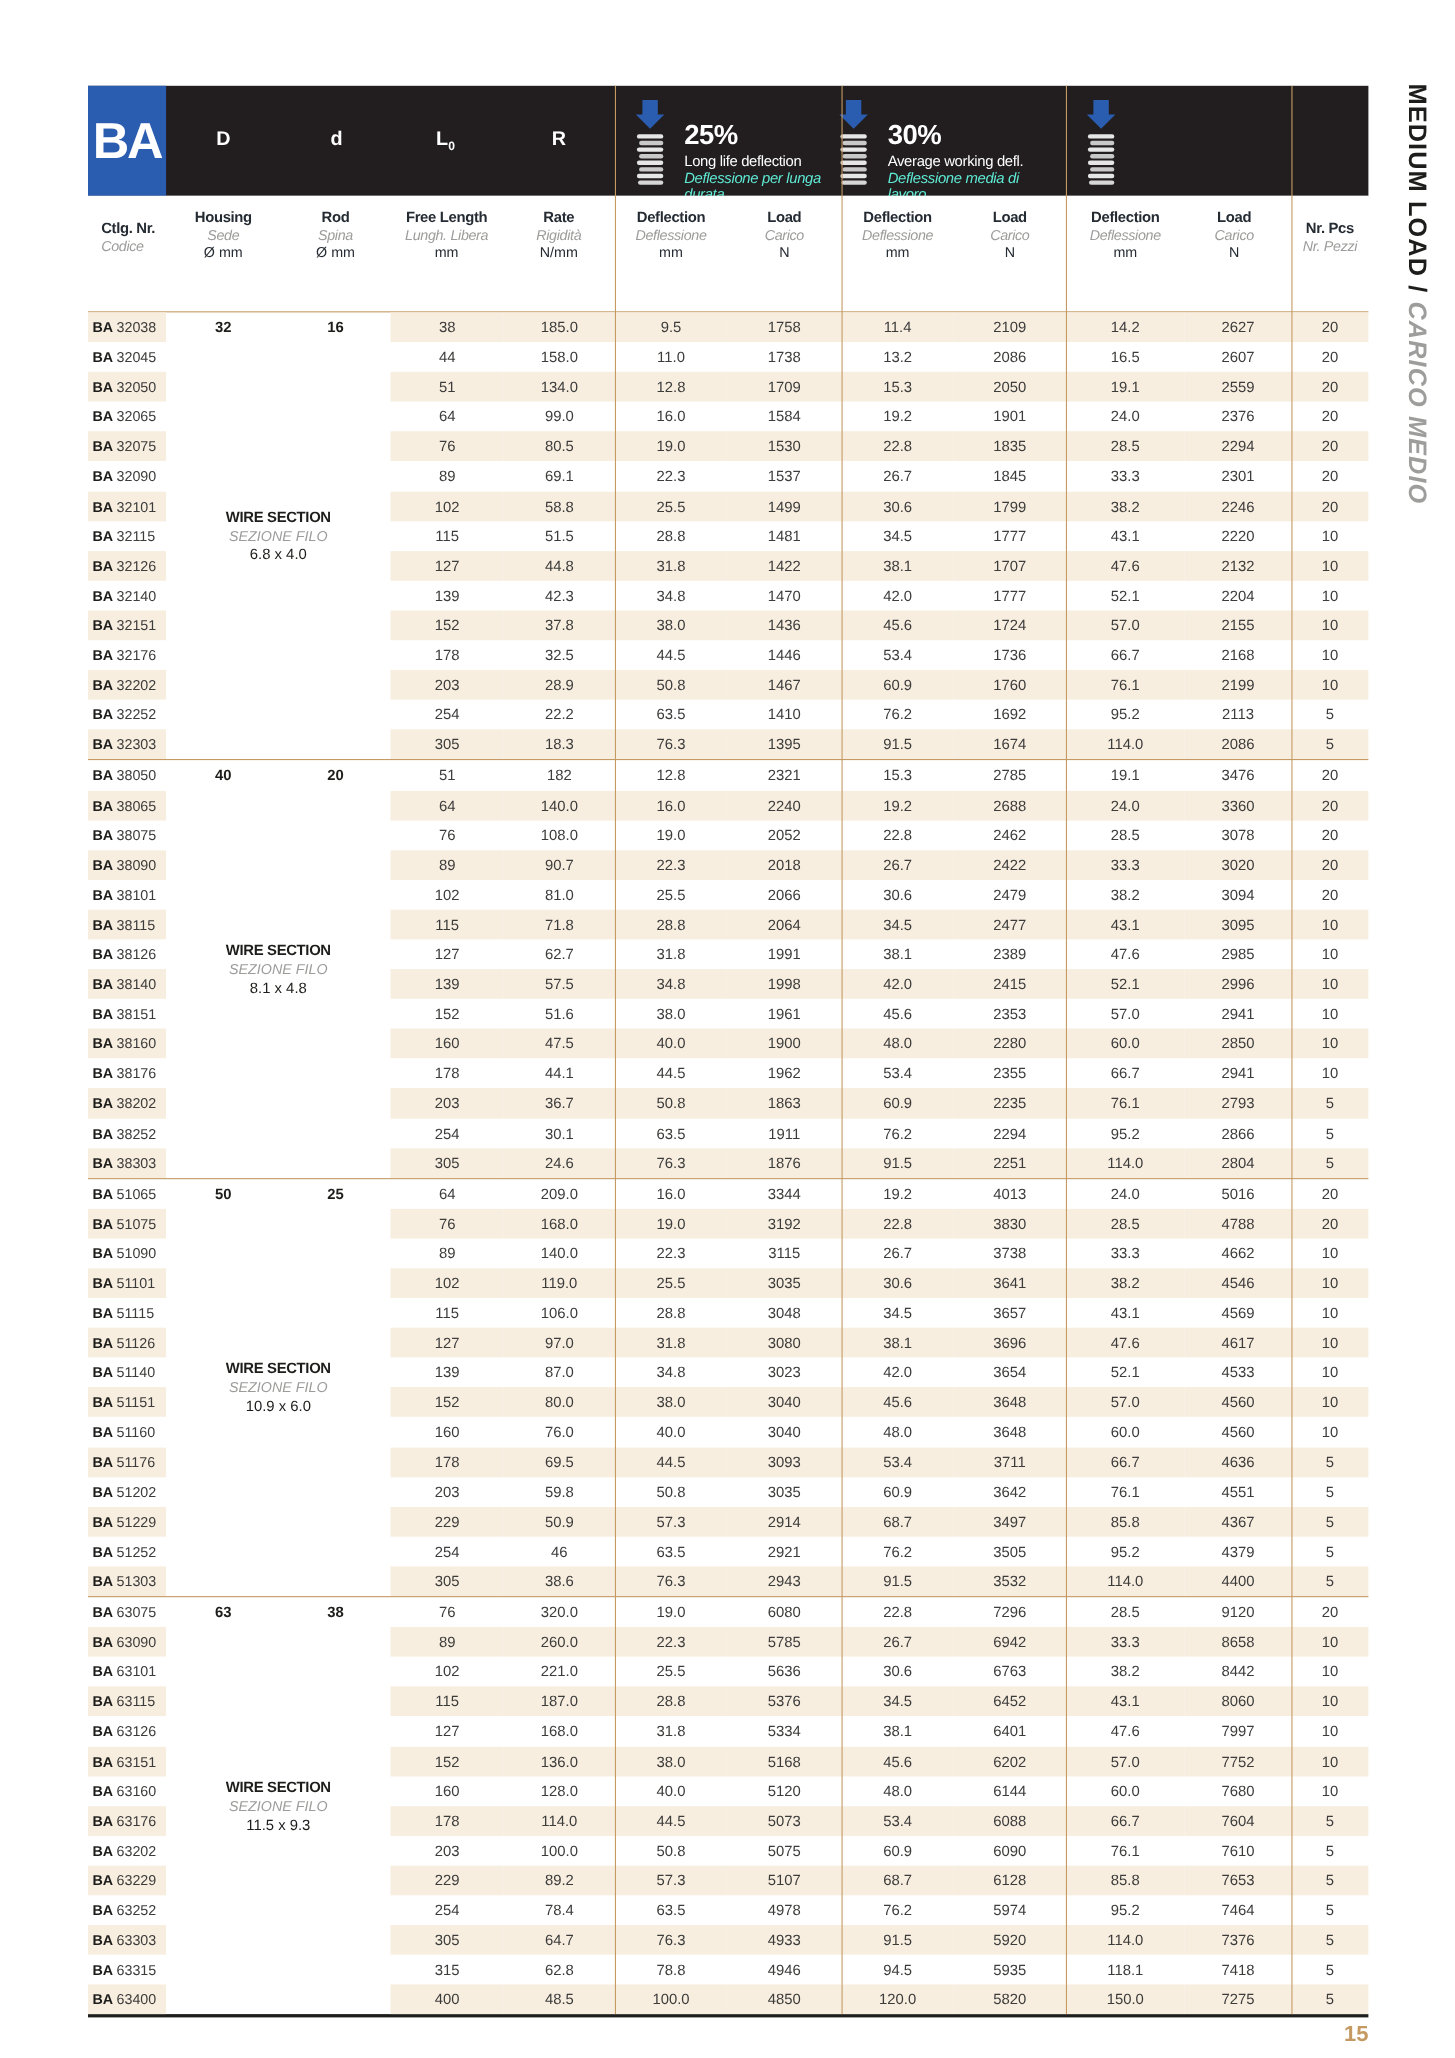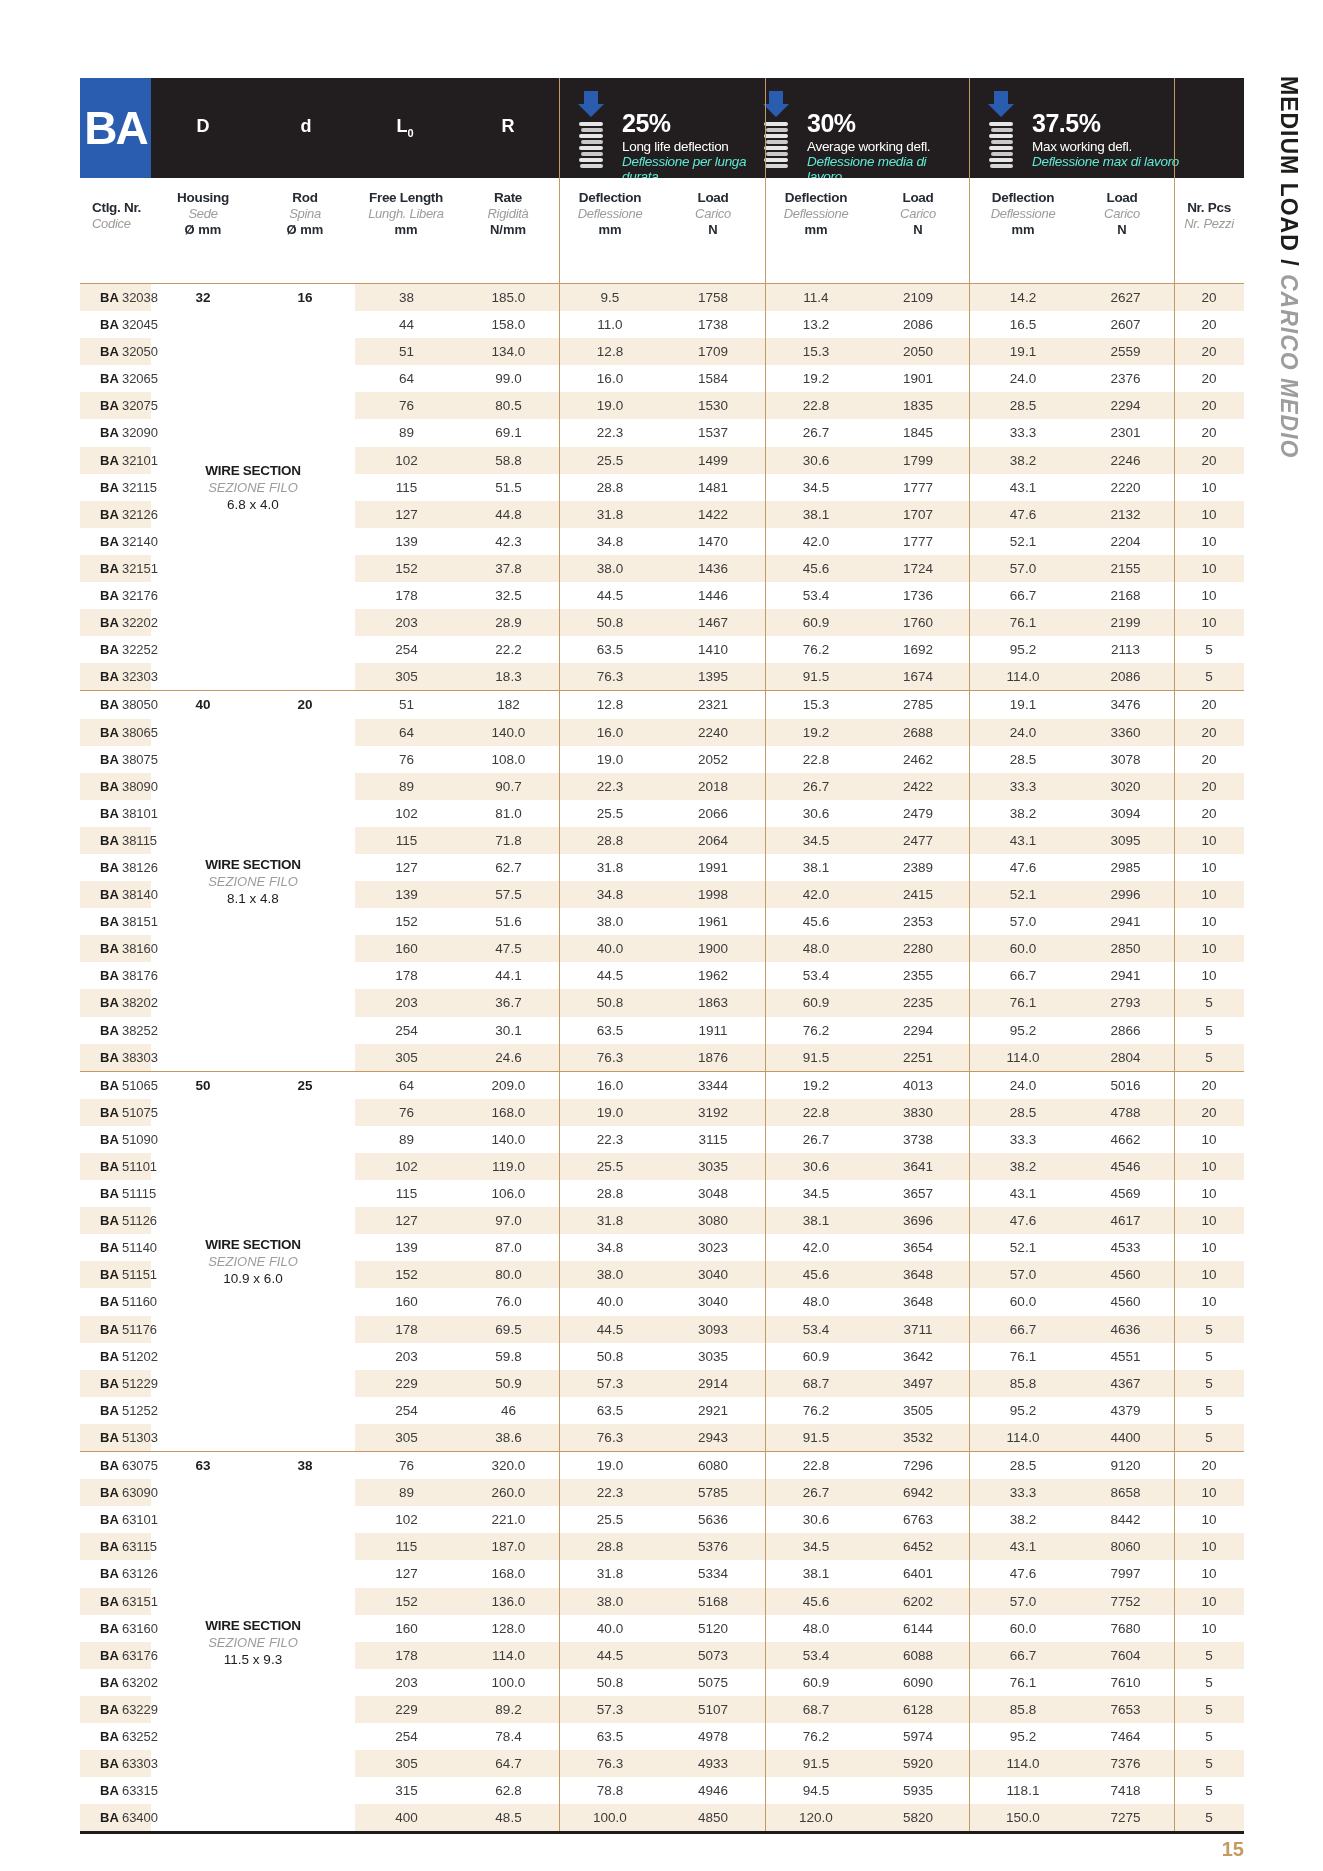--- a/index.html
+++ b/index.html
@@ -18,29 +18,29 @@
   .sec-pct{color:#fff;font-weight:bold;font-size:25px;line-height:26px;letter-spacing:-0.5px;}
   .sec-en{color:#fff;font-size:13.5px;line-height:15px;margin-top:3px;letter-spacing:-0.3px;}
   .sec-it{color:#5eead4;font-style:italic;font-size:13.5px;line-height:15px;letter-spacing:-0.3px;}
   
   .thead{position:relative;height:105px;background:#fff;border-bottom:1px solid #c49a62;}
   .th{position:absolute;top:12px;transform:translateX(-50%);text-align:center;white-space:nowrap;}
   .th.two{top:22px;}
   .th-left{transform:none;text-align:left;}
   .th-en{font-weight:bold;font-size:13.5px;line-height:16px;color:#252b33;letter-spacing:-0.3px;}
   .th-it{font-style:italic;font-size:13px;line-height:16px;color:#9c9c9b;letter-spacing:-0.3px;}
-  .th-unit{font-weight:bold;font-size:13px;line-height:16px;color:#252b33;}
+  .th-unit{font-weight:normal;font-size:13px;line-height:16px;color:#252b33;}
   
   .tbody{position:relative;border-bottom:3px solid #1d1d1b;}
   .group{position:relative;}
   .group + .group{border-top:1px solid #c49a62;}
   .row{display:grid;grid-template-columns:71px 104px 100px 103px 101px 102px 104px 102px 102px 108px 97px 70px;
        height:27.1px;}
   .c{text-align:center;font-size:13.5px;line-height:27.1px;color:#3c3c3b;overflow:visible;white-space:nowrap;}
-  .c-code{text-align:left;padding-left:20px;font-size:13px;color:#3c3c3b;}
+  .c-code{text-align:left;padding-left:4px;font-size:13px;color:#3c3c3b;}
   .c-code b{color:#1d1d1b;font-weight:bold;}
   .c-dim{font-weight:bold;color:#1d1d1b;}
   .row.odd .st{background:#f8eee0;}
   .wire{position:absolute;left:71px;width:204px;top:50%;transform:translateY(-50%);
         text-align:center;z-index:4;}
   .wire-en{font-weight:bold;font-size:13.5px;line-height:17px;color:#1d1d1b;letter-spacing:-0.3px;}
   .wire-it{font-style:italic;font-size:13px;line-height:17px;color:#9c9c9b;}
   .wire-size{font-size:13.5px;line-height:17px;color:#1d1d1b;}
   
   .vline{position:absolute;top:0;width:1px;height:1753px;background:#c49a62;z-index:8;}
@@ -118,25 +118,20 @@
             <rect x="3" y="31" width="24" height="4" rx="2" fill="#e6e6e6"></rect>
               <rect x="5" y="37" width="22" height="4" rx="2" fill="#c9c9c9"></rect>
             <rect x="3" y="43" width="24" height="4" rx="2" fill="#e6e6e6"></rect>
               <rect x="5" y="49" width="22" height="4" rx="2" fill="#c9c9c9"></rect>
             <rect x="3" y="55" width="24" height="4" rx="2" fill="#e6e6e6"></rect>
               <rect x="5" y="61" width="22" height="4" rx="2" fill="#c9c9c9"></rect>
             <rect x="3" y="67" width="24" height="4" rx="2" fill="#e6e6e6"></rect>
               <rect x="4" y="73" width="23" height="4" rx="2" fill="#d6d6d6"></rect>
           </g>
         </svg>
-        <div class="sec-text">
-          <div class="sec-pct">37.5%</div>
-          <div class="sec-en">Max working defl.</div>
-          <div class="sec-it">Deflessione max di lavoro</div>
-        </div>
       </div>
     </div>
 
     <div class="thead">
       <div class="th th-left two" style="left:12px">
         <div class="th-en">Ctlg. Nr.</div>
           <div class="th-it">Codice</div>
       </div>
       <div class="th" style="left:123px">
         <div class="th-en">Housing</div>

